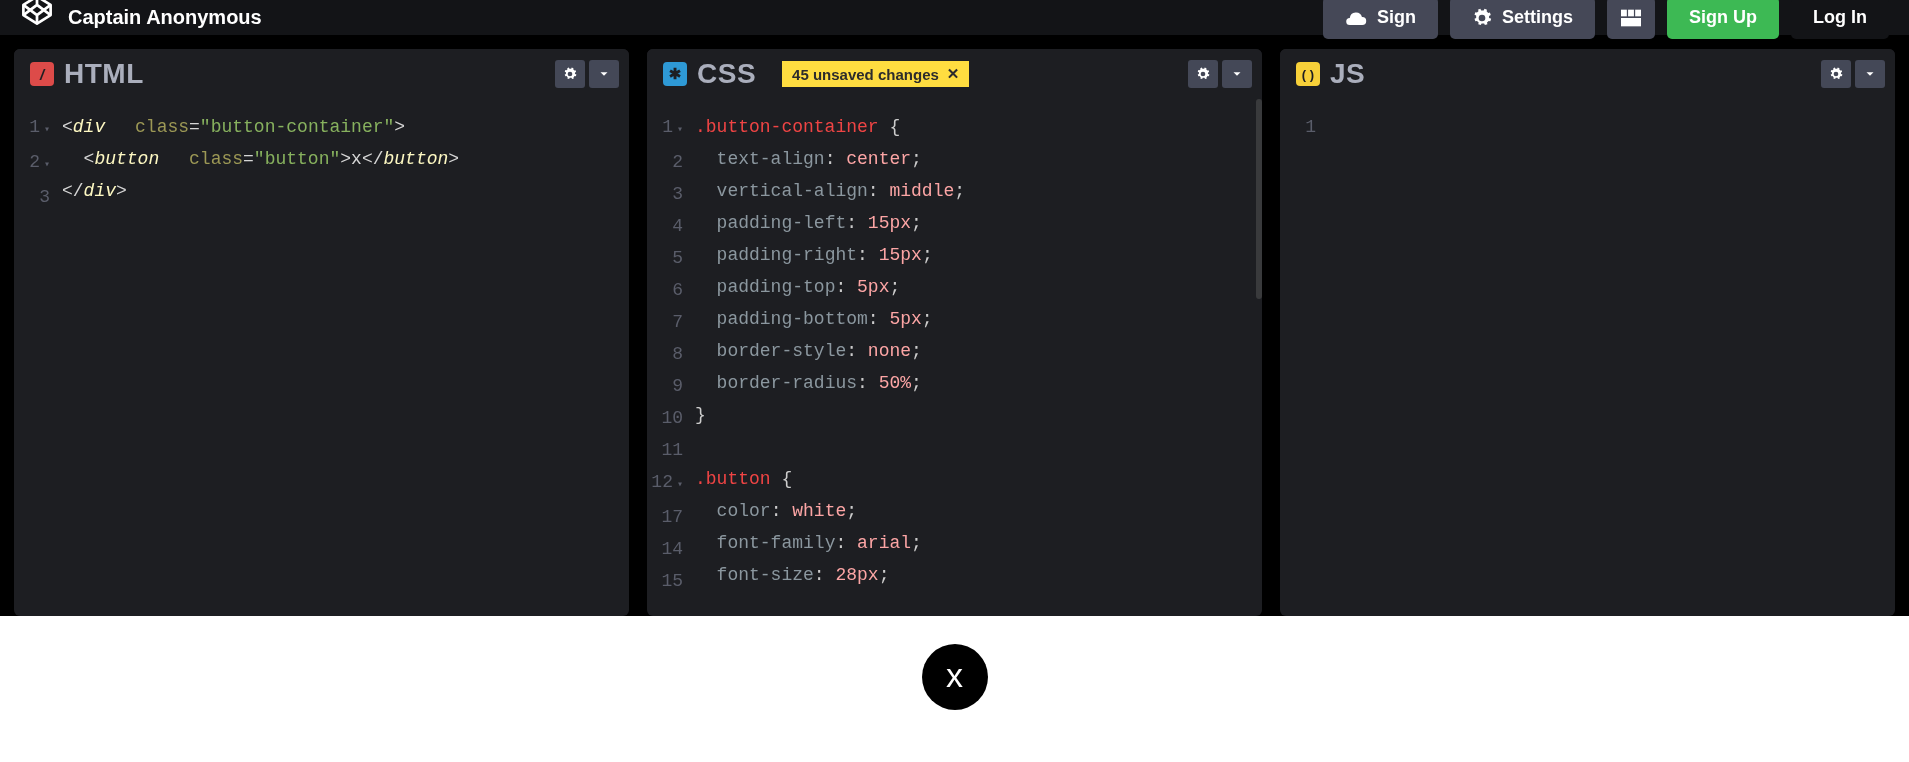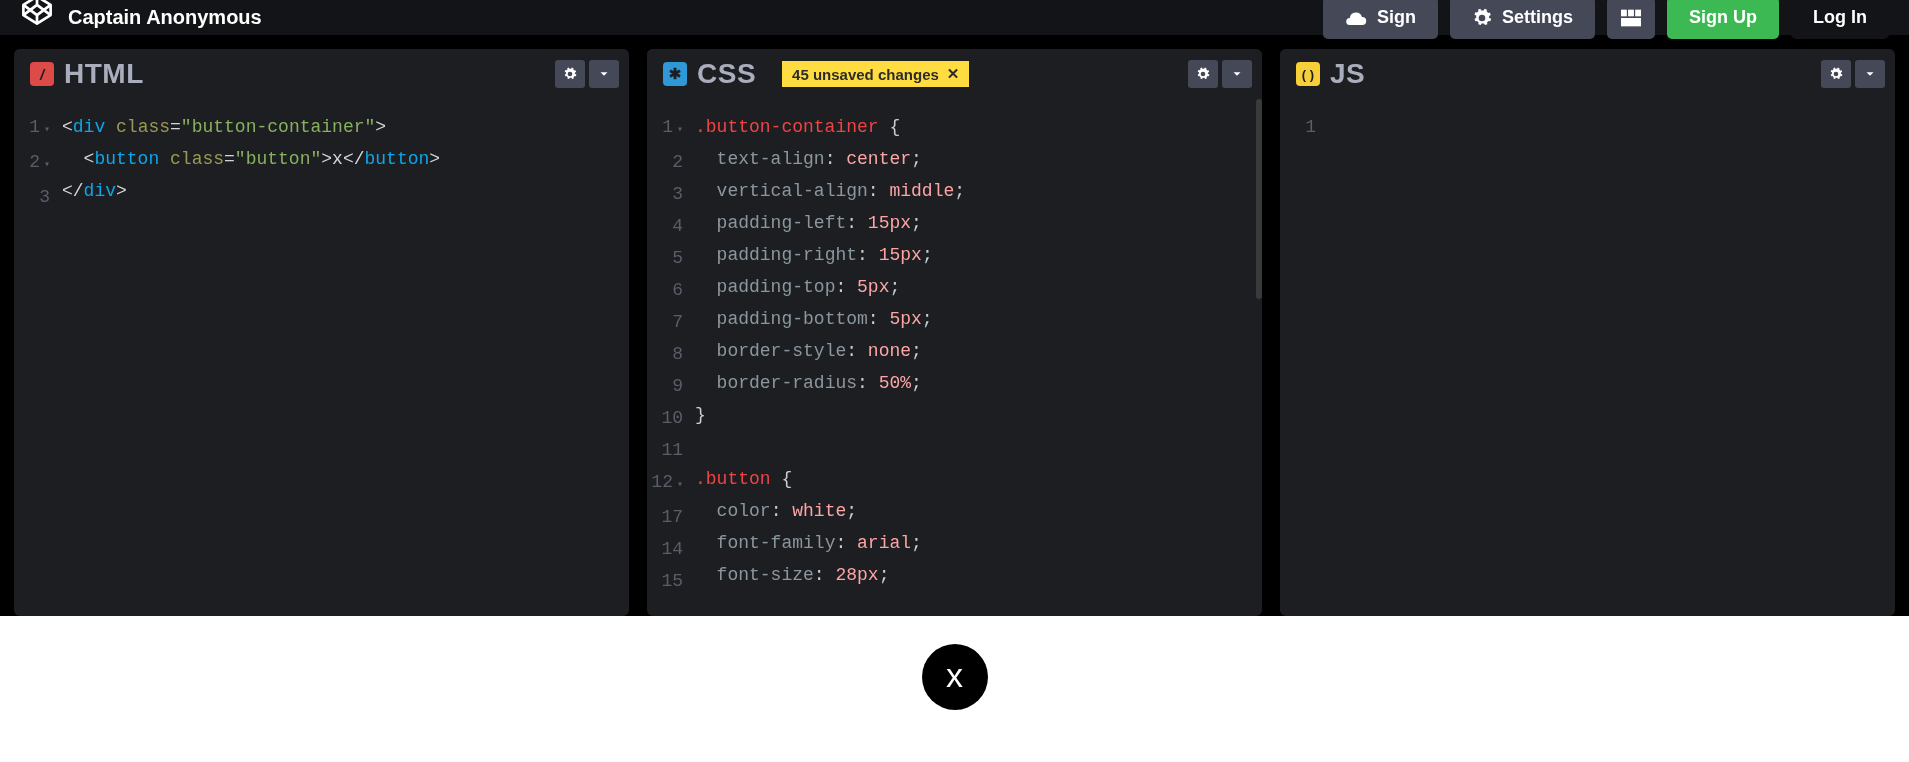--- a/index.html
+++ b/index.html
@@ -20,21 +20,21 @@
 .tab .lang-icon { width:24px; height:24px; border-radius:4px; display:flex; align-items:center; justify-content:center; font-weight:700; font-size:15px; }
 .tab .lang-label { color:#aaaebc; font-weight:700; font-size:28px; letter-spacing:0.5px; }
 .badge { background:#ffdd40; color:#2c2c2c; font-size:15px; font-weight:600; padding:4px 10px; border-radius:0; display:flex; align-items:center; gap:8px; }
 .badge .x { font-weight:700; }
 .panel-hdr .ctrl { margin-left:auto; display:flex; gap:4px; }
 .ctrl button { background:#444857; border:none; color:#fff; width:30px; height:28px; border-radius:3px; cursor:pointer; display:flex; align-items:center; justify-content:center; }
 .code { flex:1; display:flex; font-family:"SFMono-Regular",Consolas,"Liberation Mono",Menlo,monospace; font-size:18px; line-height:32px; overflow:hidden; padding-top:12px; }
 .gutter { width:48px; text-align:right; color:#5a5d6a; padding-right:12px; user-select:none; }
 .gutter .fold { color:#5a5d6a; font-size:10px; display:inline-block; margin-left:4px; }
 .src { flex:1; white-space:pre; color:#d6d6d6; }
-.t-tag{color:#0ea5e9;} .t-attr{color:#9c9855;} .t-str{color:#87b15e;} .t-txt{color:#d6d6d6;}
+.t-tag{color:#fef9c3;font-style:italic;} .t-attr{color:#9c9855;margin-left:19px;} .t-str{color:#87b15e;} .t-txt{color:#d6d6d6;}
 .t-sel{color:#ef4444;} .t-prop{color:#8b979f;font-family:Liberation Mono, monospace;} .t-val{color:#fca5a5;} .t-punct{color:#ccc;}
 .scroll-ind { position:absolute; right:0; top:50px; width:6px; height:200px; background:#555; opacity:0.5; border-radius:3px; }
 .preview { height:167px; background:#fff; display:flex; align-items:flex-start; justify-content:center; padding-top:28px; }
 .preview .rbtn { background:#000; color:#fff; width:66px; height:66px; border-radius:50%; border:none; font-family:arial; font-size:34px; font-weight:400; display:flex; align-items:center; justify-content:center; cursor:pointer; line-height:1; padding-bottom:4px; }
 </style>
 </head>
 <body>
 
 <div class="hdr">
   <div class="logo-wrap">

